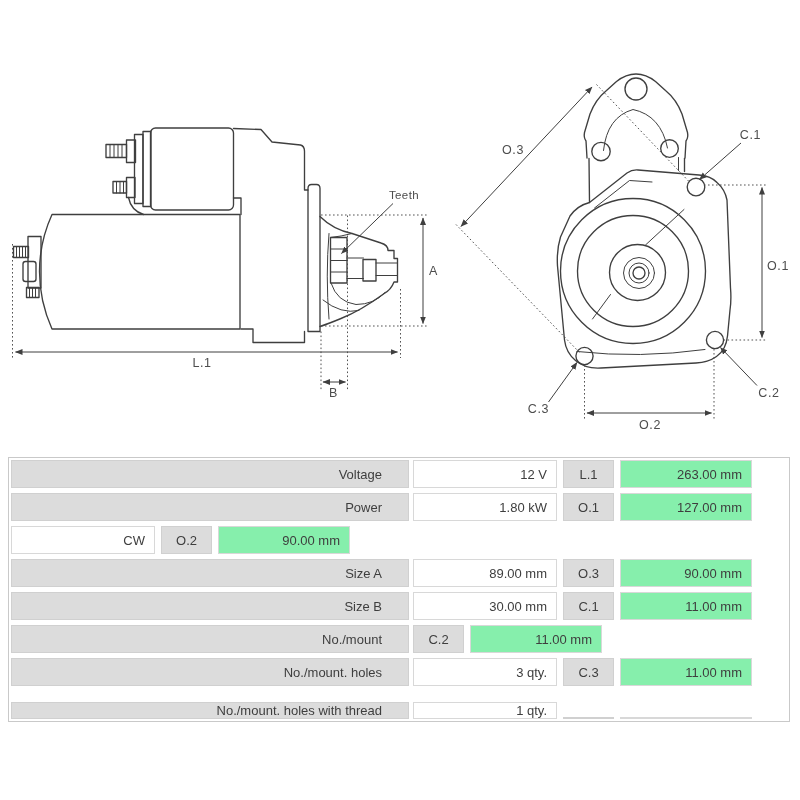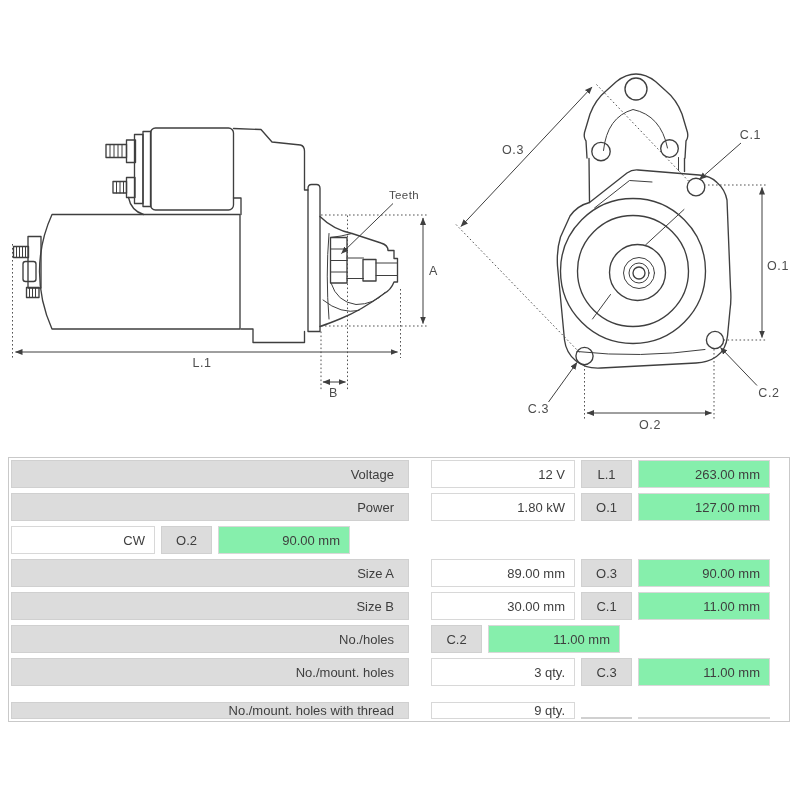--- a/index.html
+++ b/index.html
@@ -19,21 +19,21 @@
   .spec-table {
     position:absolute; left:8px; top:457px; width:776px;
     border:1px solid #c9c9c9; background:#fff; padding:2px; box-sizing:content-box;
   }
   .trow { display:flex; height:28px; margin-bottom:5px; }
   .trow:last-child { margin-bottom:0;align-items:flex-end; }
   .cell {
     display:flex; align-items:center; box-sizing:border-box;
     font-size:13px; color:#3e3e3e; white-space:nowrap; overflow:hidden;
   }
-  .c-label  { width:398px; background:#dcdcdc; border:1px solid #d0d0d0; justify-content:flex-end; padding-right:14px; margin-right:22px; }
+  .c-label  { width:398px; background:#dcdcdc; border:1px solid #d0d0d0; justify-content:flex-end; padding-right:26px; margin-right:4px; }
   .c-value  { width:144px; background:#ffffff; border:1px solid #d8d8d8; justify-content:flex-end; padding-right:9px; margin-right:6px;padding-left:19px; }
   .c-dim    { width:51px;  background:#dcdcdc; border:1px solid #d0d0d0; justify-content:center; margin-right:6px; }
   .c-dimval { width:132px; background:#86efac; border:1px solid #d8d8d8; justify-content:flex-end; padding-right:9px; }
 </style>
 </head>
 <body>
 
 <svg width="800" height="453" viewBox="0 0 800 453">
   <defs>
     <marker id="ah" viewBox="0 0 8 8" refX="7" refY="4" markerWidth="8" markerHeight="8" orient="auto-start-reverse">
@@ -179,29 +179,29 @@
     <div class="cell c-dim">O.3</div>
     <div class="cell c-dimval">90.00 mm</div>
   </div>
   <div class="trow">
     <div class="cell c-label">Size B</div>
     <div class="cell c-value">30.00 mm</div>
     <div class="cell c-dim">C.1</div>
     <div class="cell c-dimval">11.00 mm</div>
   </div>
   <div class="trow">
-    <div class="cell c-label">No./holes</div>
+    <div class="cell c-label">No./mount</div>
     <div class="cell c-dim">C.2</div>
     <div class="cell c-dimval">11.00 mm</div>
   </div>
   <div class="trow">
     <div class="cell c-label">No./mount. holes</div>
     <div class="cell c-value">3 qty.</div>
     <div class="cell c-dim">C.3</div>
     <div class="cell c-dimval">11.00 mm</div>
   </div>
   <div class="trow">
     <div class="cell c-label">No./mount. holes with thread</div>
-    <div class="cell c-value">9 qty.</div>
+    <div class="cell c-value">1 qty.</div>
     <div class="cell c-dim"></div>
     <div class="cell c-dimval"></div>
   </div>
 </div>
 
 </body></html>

